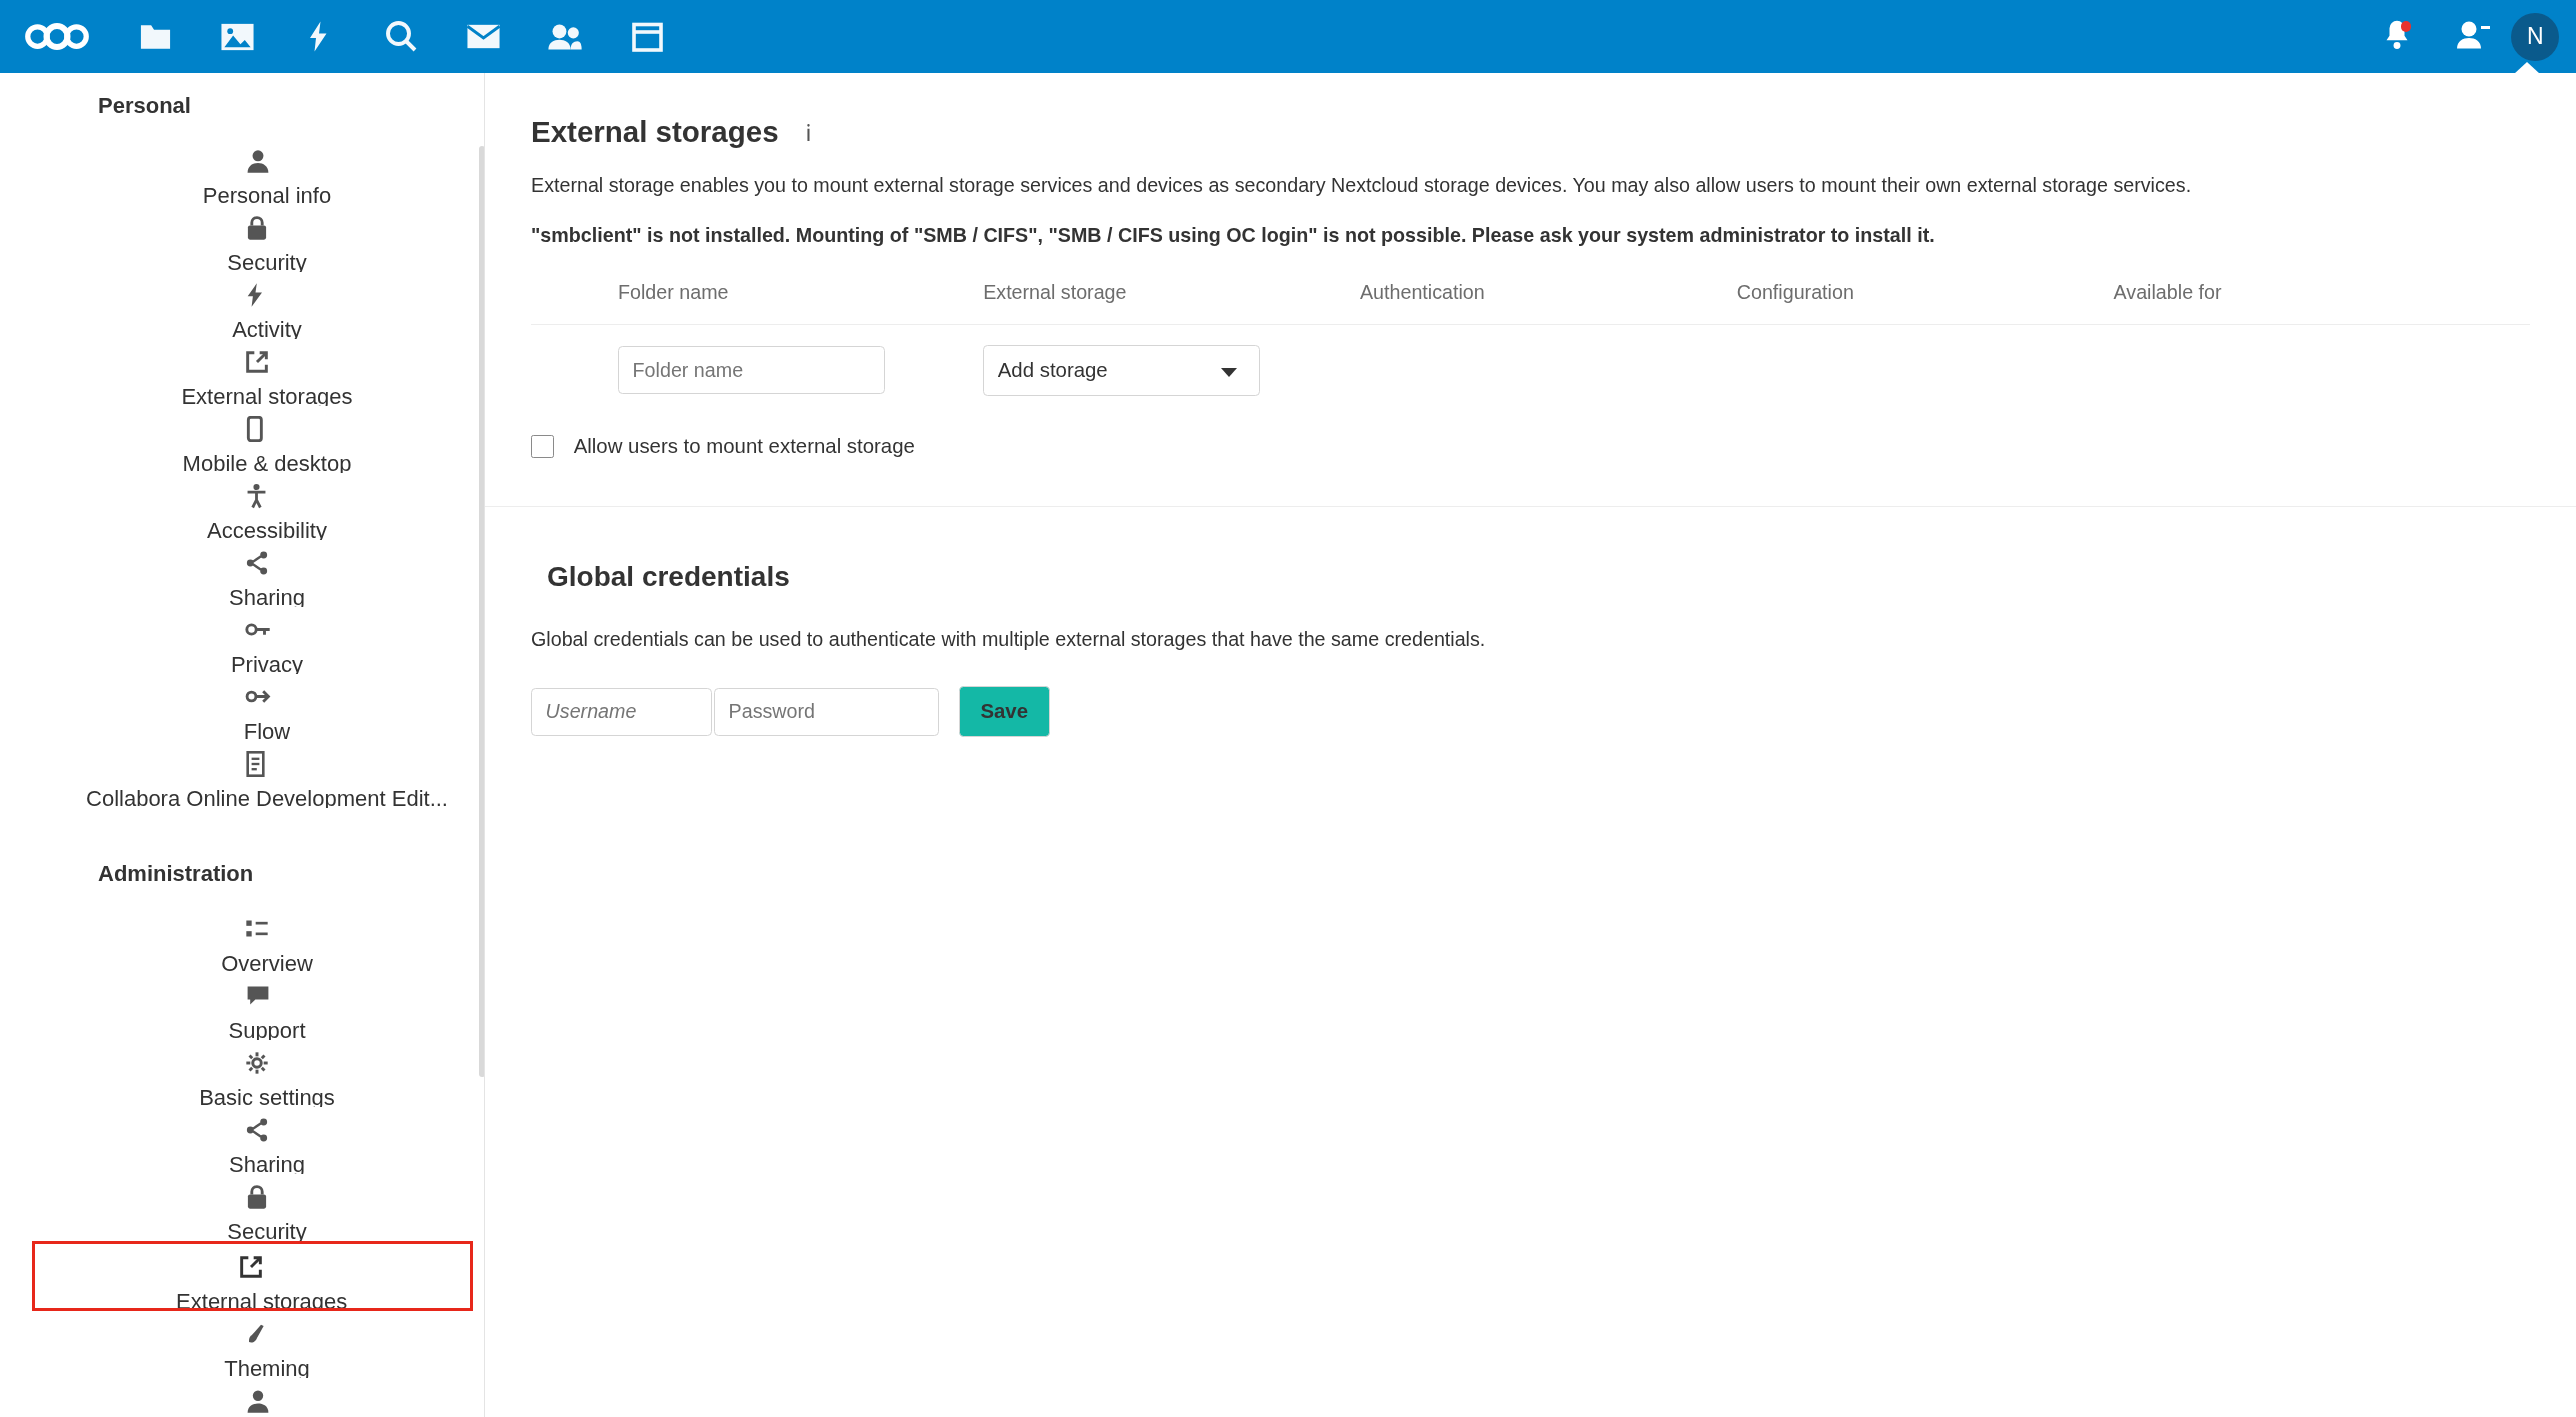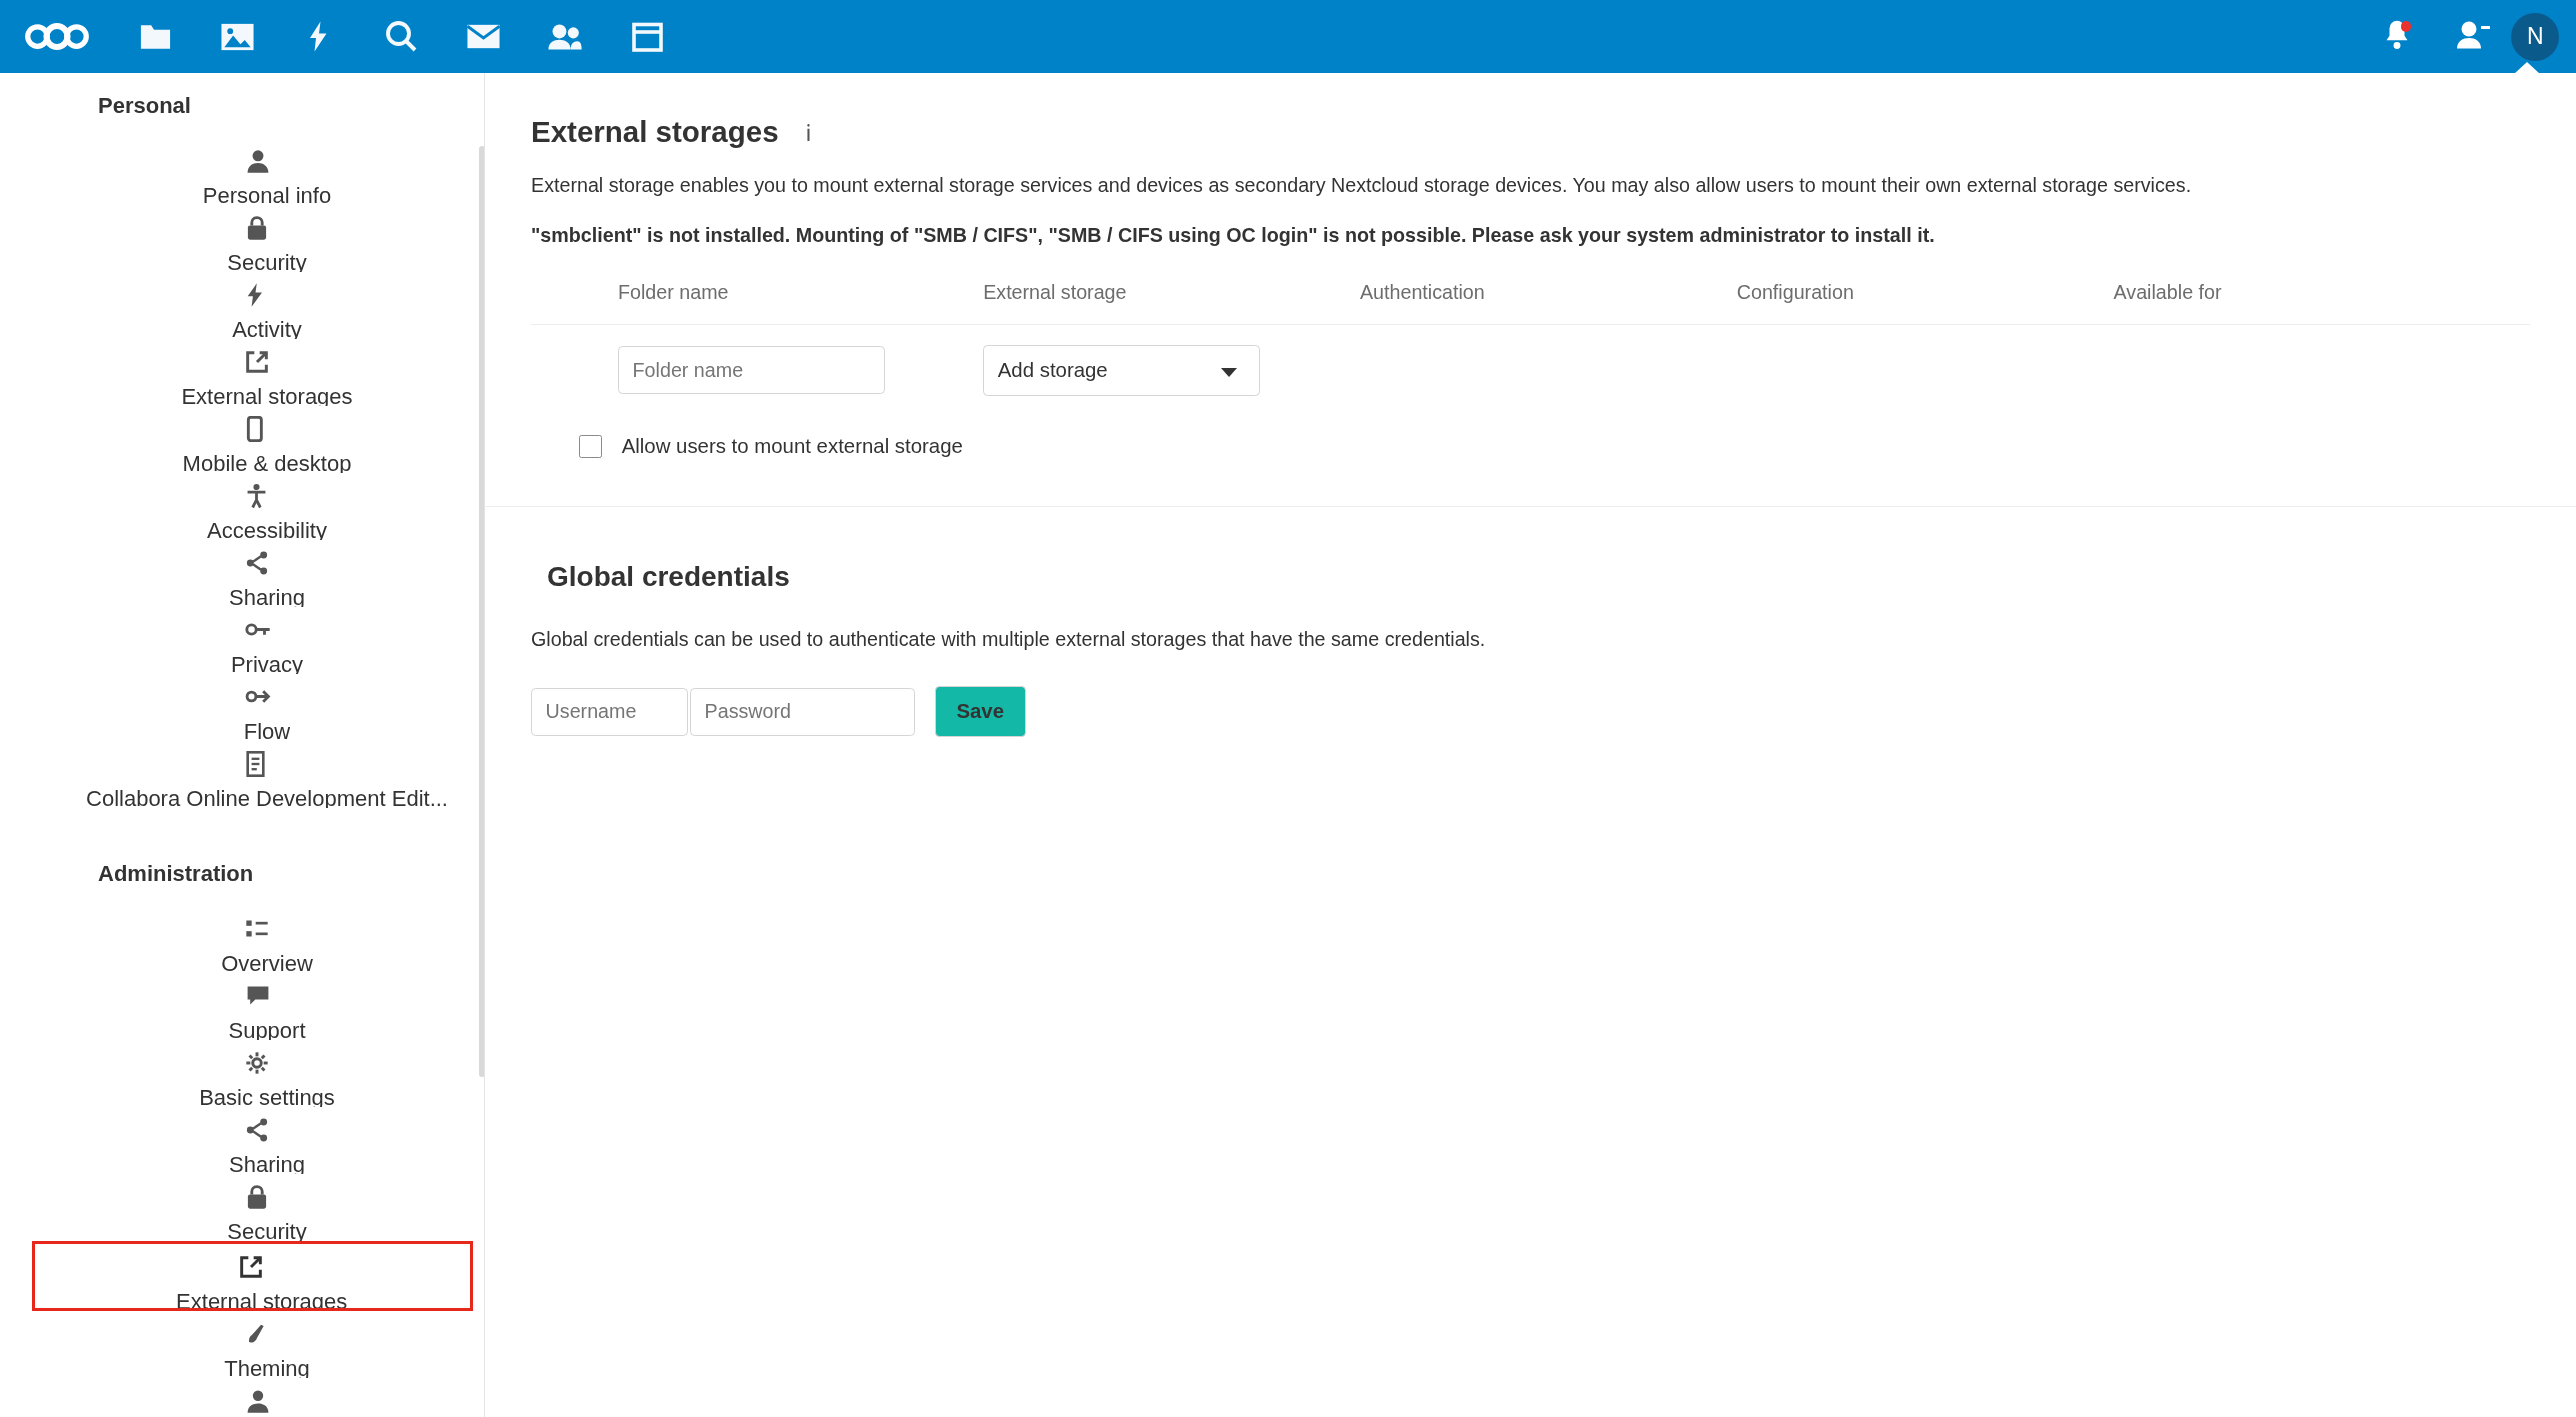--- a/index.html
+++ b/index.html
@@ -170,36 +170,35 @@
     width: 0; height: 0;
     border-left: 8.3px solid transparent;
     border-right: 8.3px solid transparent;
     border-top: 9px solid #333;
     pointer-events: none;
   }
 
   .checkrow {
     display: flex; align-items: flex-end;
     padding: 39px 0 48px 46px;
-    margin-left: 48px;
   }
   .cbox {
     width: 23px; height: 23px;
     border: 1.5px solid #8a8a8a; border-radius: 2.3px;
     background: #fff; margin-right: 19.7px;
   }
   .checkrow .cl { font-size: 20.4px; color: #333; }
 
   h2 {
     margin: 16px; font-size: 28px; font-weight: bold; color: #333;
     padding: 38px 0 0 46px;
   }
   .gc-desc { font-size: 19.7px; color: #333; padding: 19.7px 0 0 46px; }
   .credrow { display: flex; align-items: center; padding: 35px 0 0 46px; }
-  .cred-user { width: 157px; }
+  .cred-user { width: 181px; font-style: italic; }
   .cred-pass { width: 225px; margin-left: 2px; }
   .save-btn {
     margin-left: 19.7px; height: 51px; min-width: 91px;
     font-size: 20.4px; font-weight: bold; color: #333;
     background: #14b8a6; border: 0.8px solid #d5d5d5;
     border-radius: 4.5px; padding: 0 19.7px;
     font-family: "Liberation Sans", sans-serif;
   }
 </style>
 </head>

